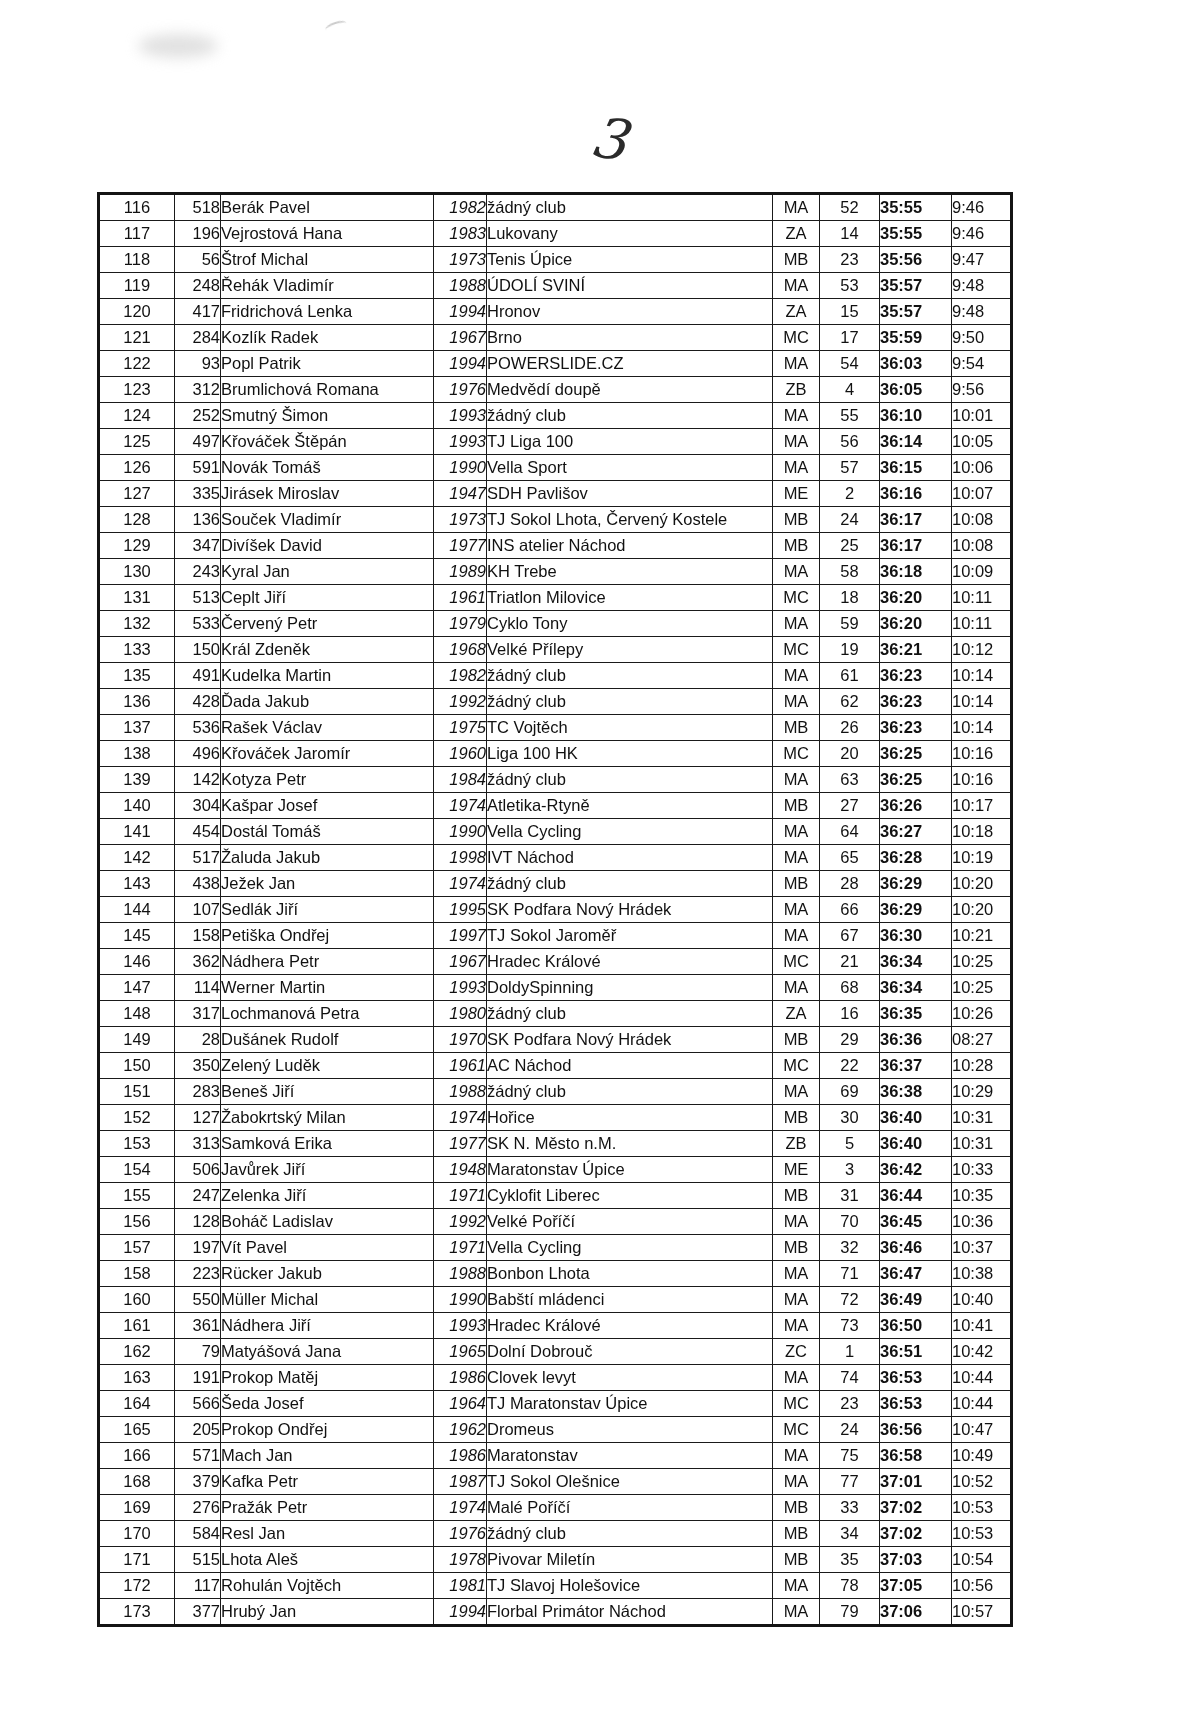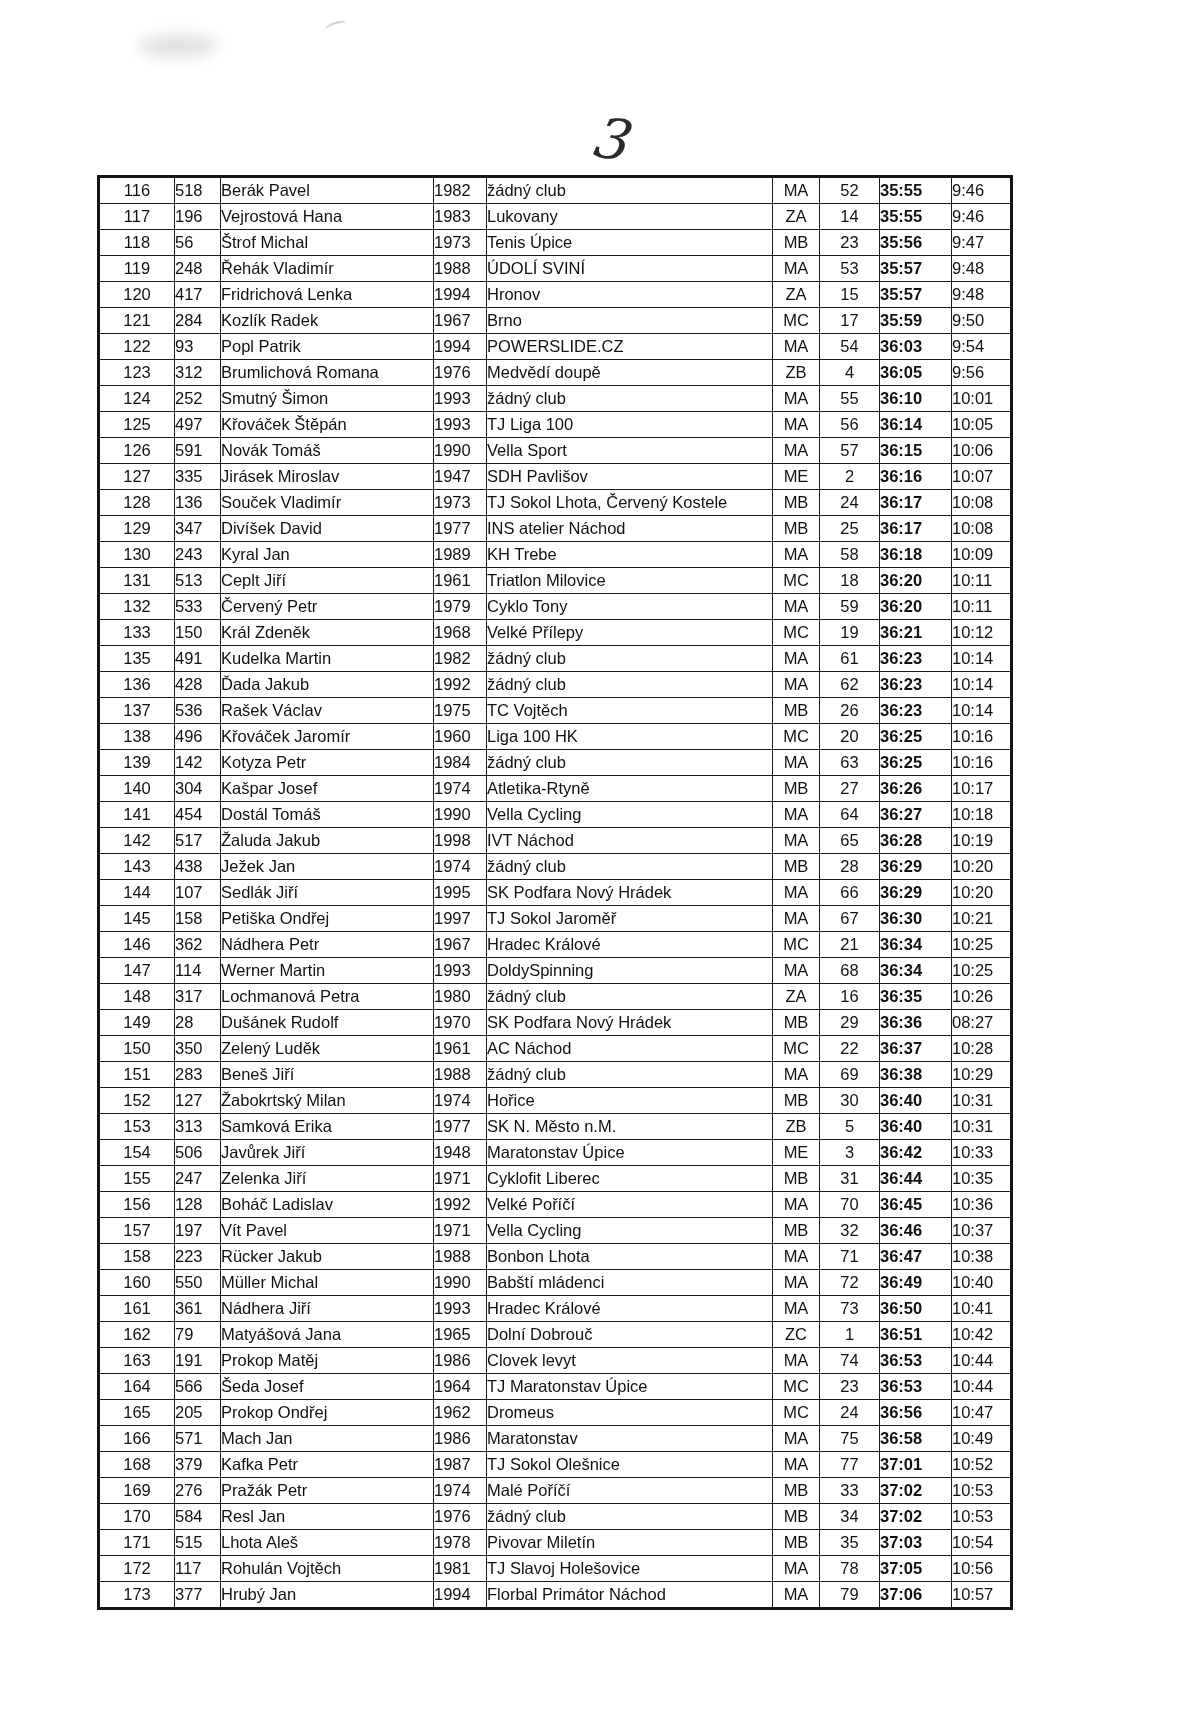--- a/index.html
+++ b/index.html
@@ -29,39 +29,39 @@
     position:absolute;left:596px;top:112px;
     font-family:"DejaVu Serif", serif;
     font-style:italic;
     font-size:56px;line-height:1;
     color:#2b2b2b;
     transform:rotate(9deg) skewX(-4deg);
   }
 
   
   table.results{
-    position:absolute;left:97px;top:175px;
+    position:absolute;left:97px;top:192px;
     border-collapse:collapse;table-layout:fixed;
     width:913px;
     border:3px solid #141414;
     font-size:16.5px;color:#111;
     background:#fff;
   }
   table.results td{
     border:1.6px solid #1a1a1a;
     height:25.19px;
     padding:0;
     overflow:hidden;white-space:nowrap;
     box-sizing:border-box;
     line-height:25px;
   }
   td.c0{text-align:center;}
-  td.c1{text-align:left;}
+  td.c1{text-align:right;}
   td.c2{text-align:left;padding-left:7px;}
-  td.c3{text-align:left;padding-right:4px;}
+  td.c3{text-align:right;padding-right:4px;font-style:italic;}
   td.c4{text-align:left;padding-left:7px;}
   td.c5{text-align:center;}
   td.c6{text-align:center;}
   td.c7{
     text-align:left;padding-left:9px;font-weight:bold;
     border-left-width:2.6px;border-right-width:2.6px;
   }
   td.c8{text-align:left;padding-left:6px;}
 </style>
 </head>

